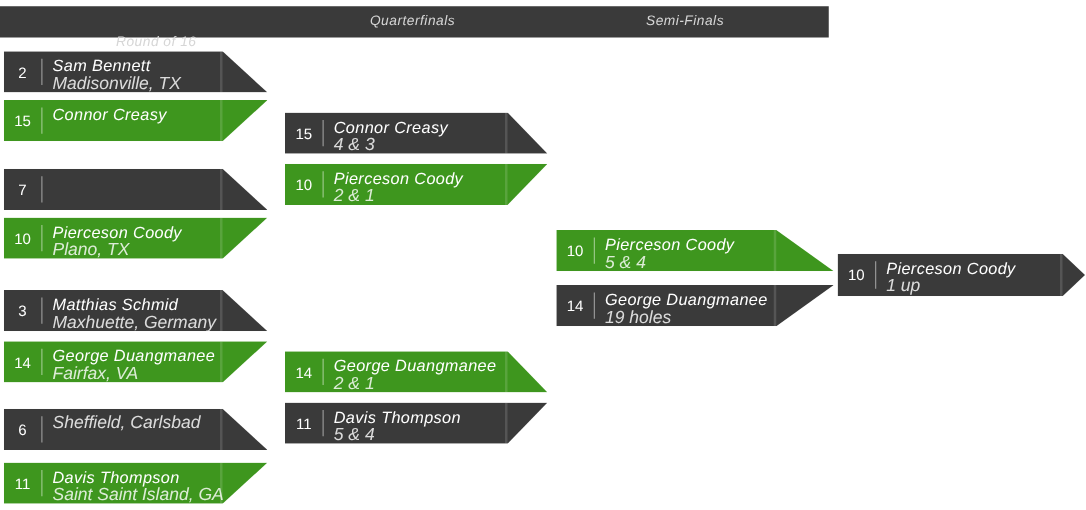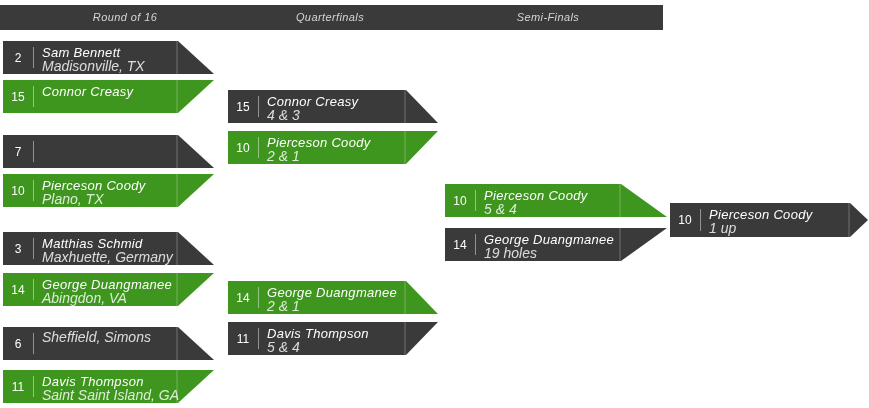--- a/index.html
+++ b/index.html
@@ -15,21 +15,21 @@
   #round-header-bar{
     position:absolute;left:0;top:5px;width:663px;height:25px;
     background:var(--dark,#3a3a3a);
   }
   .round-label{
     position:absolute;top:0;height:25px;line-height:25px;
     transform:translateX(-50%);
     font-size:11px;font-style:italic;letter-spacing:.4px;
     color:#d6d6d6;white-space:nowrap;
   }
-  .round-label.c0{left:125px;}
+  .round-label.c0{left:125px;margin-top:17px;}
   .round-label.c1{left:330px;}
   .round-label.c2{left:548px;}
 
   
   .card{
     position:absolute;
     background:var(--dark,#3a3a3a);
     color:#fff;
   }
   .card.winner{background:var(--green,#3e961e);}
@@ -115,28 +115,28 @@
         <div class="info">
           <div class="pname">Matthias Schmid</div>
           <div class="pdetail">Maxhuette, Germany</div>
         </div>
       </div>
       <div class="card dir-up winner" style="left: 3px; top: 273px; width: 211px; height: 33px; --aw: 36px;">
         <div class="seed">14</div>
         <div class="seed-divider"></div>
         <div class="info">
           <div class="pname">George Duangmanee</div>
-          <div class="pdetail">Abingdon, VA</div>
+          <div class="pdetail">Fairfax, VA</div>
         </div>
       </div>
       <div class="card dir-down" style="left: 3px; top: 327px; width: 211px; height: 33px; --aw: 36px;">
         <div class="seed">6</div>
         <div class="seed-divider"></div>
         <div class="info">
-          <div class="pdetail">Sheffield, Simons</div>
+          <div class="pdetail">Sheffield, Carlsbad</div>
         </div>
       </div>
       <div class="card dir-up winner" style="left: 3px; top: 370px; width: 211px; height: 33px; --aw: 36px;">
         <div class="seed">11</div>
         <div class="seed-divider"></div>
         <div class="info">
           <div class="pname">Davis Thompson</div>
           <div class="pdetail">Saint Saint Island, GA</div>
         </div>
       </div>

